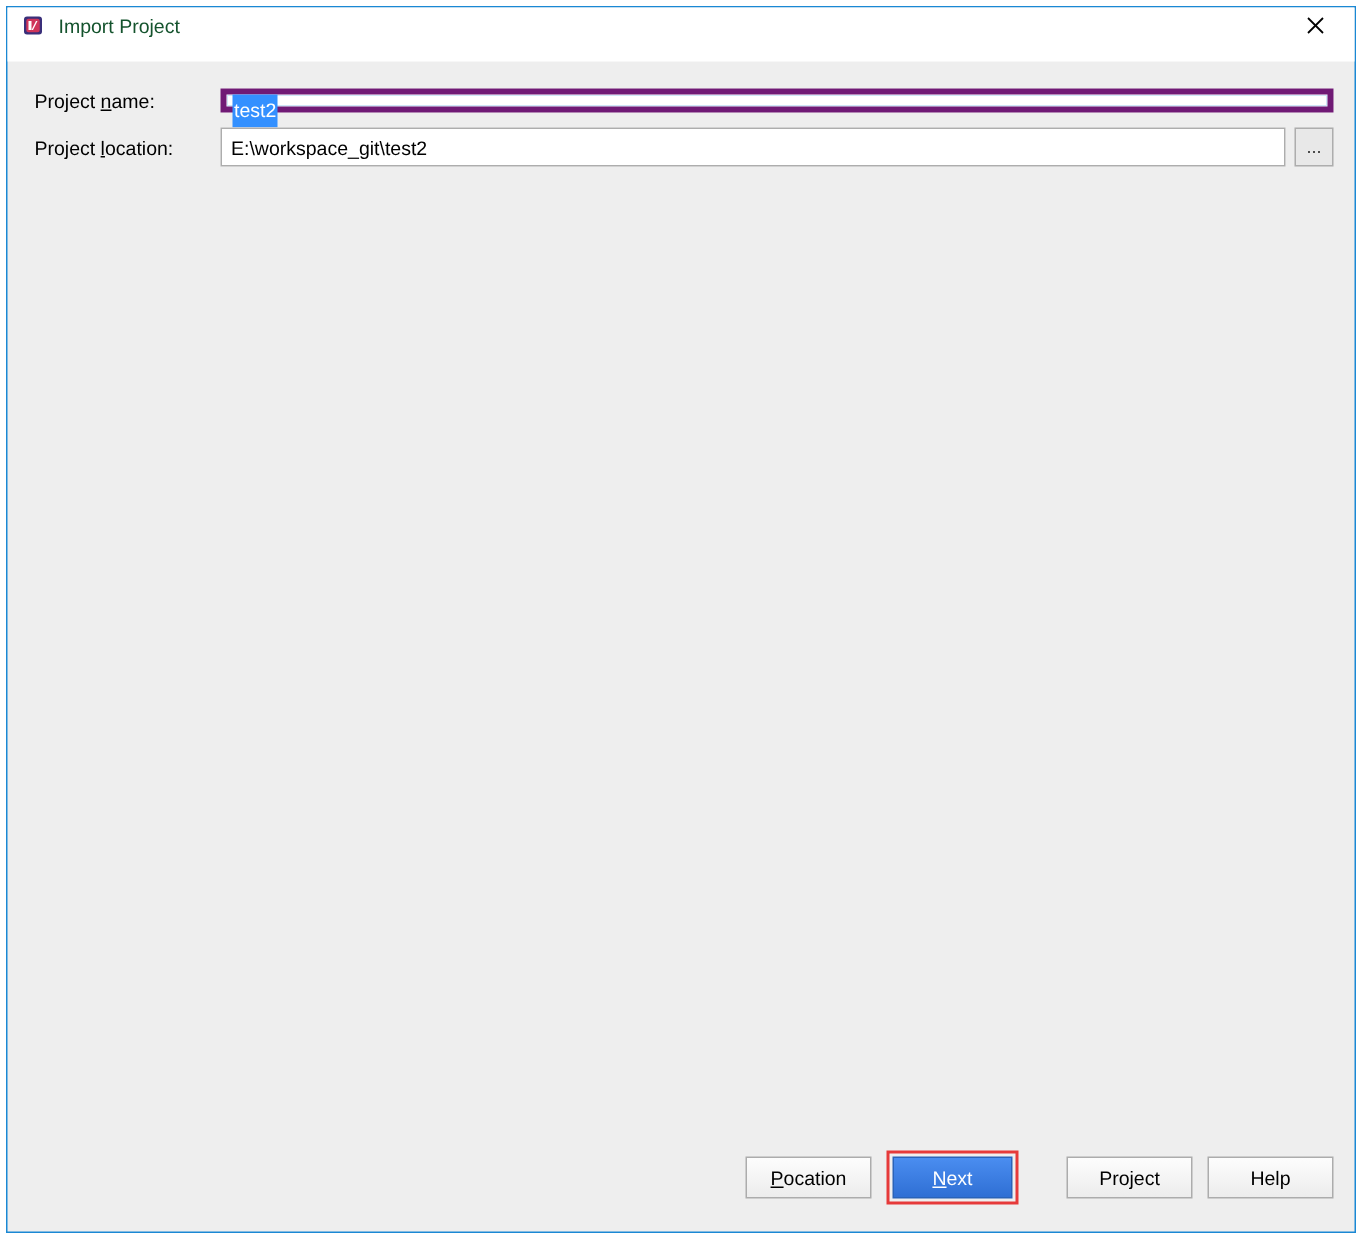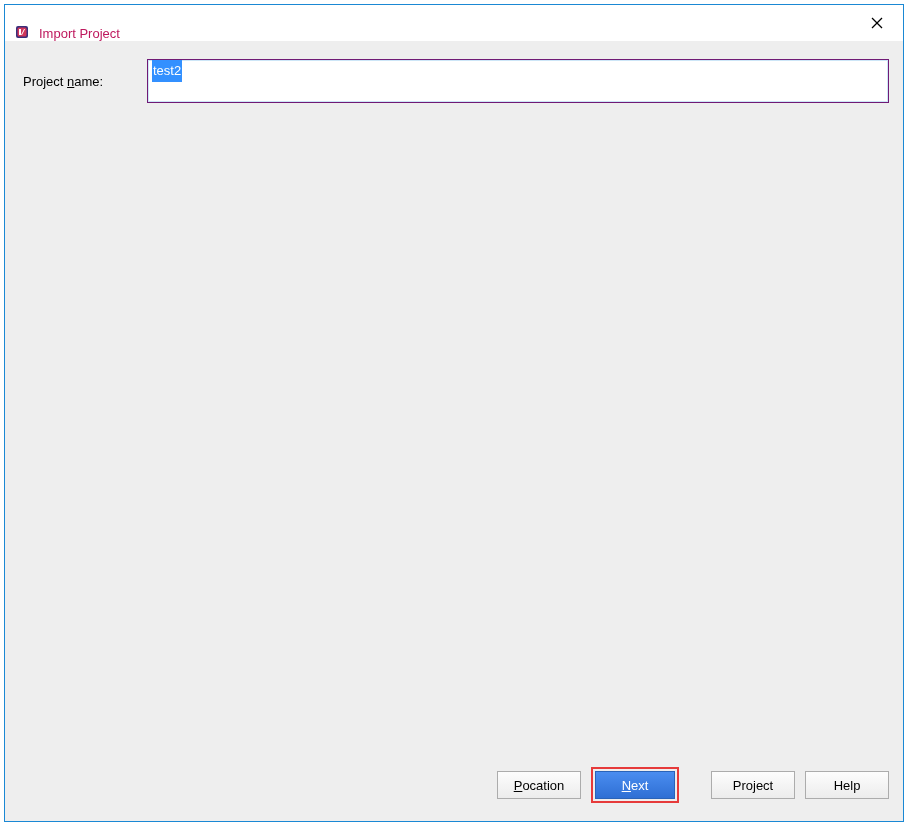--- a/index.html
+++ b/index.html
@@ -20,24 +20,24 @@
     margin: 4px;
     border: 1px solid #1a88d4;
     background: #eeeeee;
     display: flex;
     flex-direction: column;
   }
   .titlebar {
     height: 36px;
     background: #ffffff;
     display: flex;
-    align-items: flex-end;
-    padding: 0 8px 0 8px;
-    font-size: 13px;
-    color: #be185d;
+    align-items: center;
+    padding: 0 8px 12px 8px;
+    font-size: 13px;
+    color: #14532d;
   }
   .titlebar .app-icon {
     width: 18px;
     height: 18px;
     margin-right: 8px;
     display: inline-flex;
     align-items: center;
     justify-content: center;
   }
   .titlebar .title-text {
@@ -70,22 +70,22 @@
     width: 128px;
     font-size: 13px;
     color: #000;
     padding-left: 4px;
   }
   .form-label .mnemonic {
     text-decoration: underline;
   }
   .input-name {
     flex: 1;
-    height: 44px;
-    border: 1px solid #701a75;
+    height: 16px;
+    border: 4px solid #701a75;
     background: #ffffff;
     padding: 0 4px;
     font-size: 13px;
     outline: none;
     box-shadow: inset 0 0 0 1px #cde6f7;
   }
   .input-name .selected {
     background: #3390ff;
     color: #fff;
     display: inline-block;
@@ -186,20 +186,29 @@
 
     <div class="form-row">
       <div class="form-label">
         <span>Project </span><span class="mnemonic">n</span><span>ame:</span>
       </div>
       <div class="input-name">
         <span class="selected">test2</span>
       </div>
     </div>
 
+    <div class="form-row">
+      <div class="form-label">
+        <span>Project </span><span class="mnemonic">l</span><span>ocation:</span>
+      </div>
+      <input type="text" class="input-loc" value="E:\workspace_git\test2" style="">
+      <div class="browse-btn">
+        <span>...</span>
+      </div>
+    </div>
 
   </div>
 
   <div class="footer">
     <div class="btn">
       <span class="mnemonic">P</span>
         <span>ocation</span>
     </div>
     <div class="next-wrap">
       <div class="btn btn-primary">

